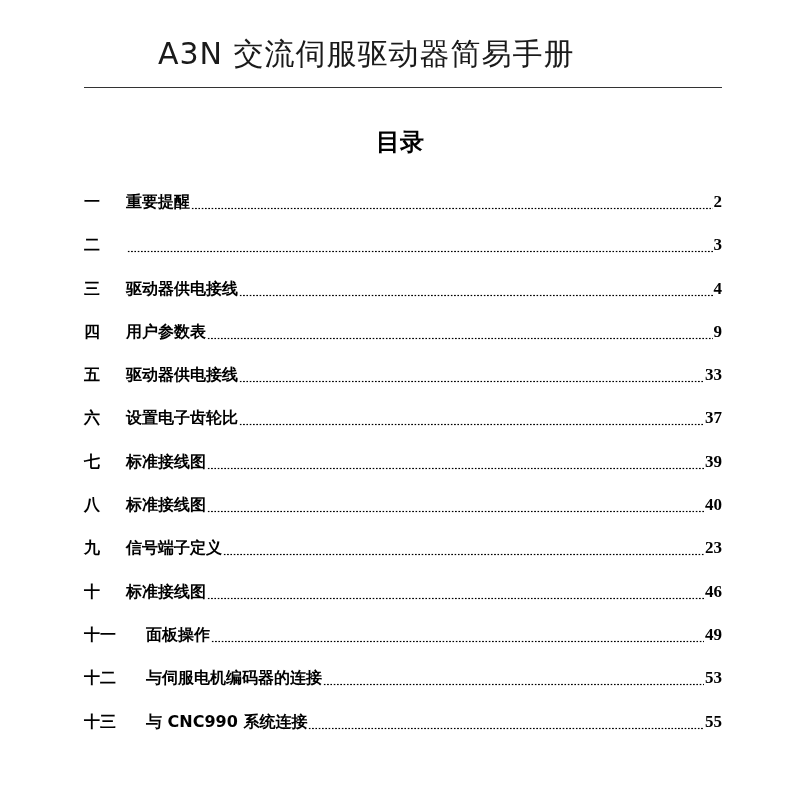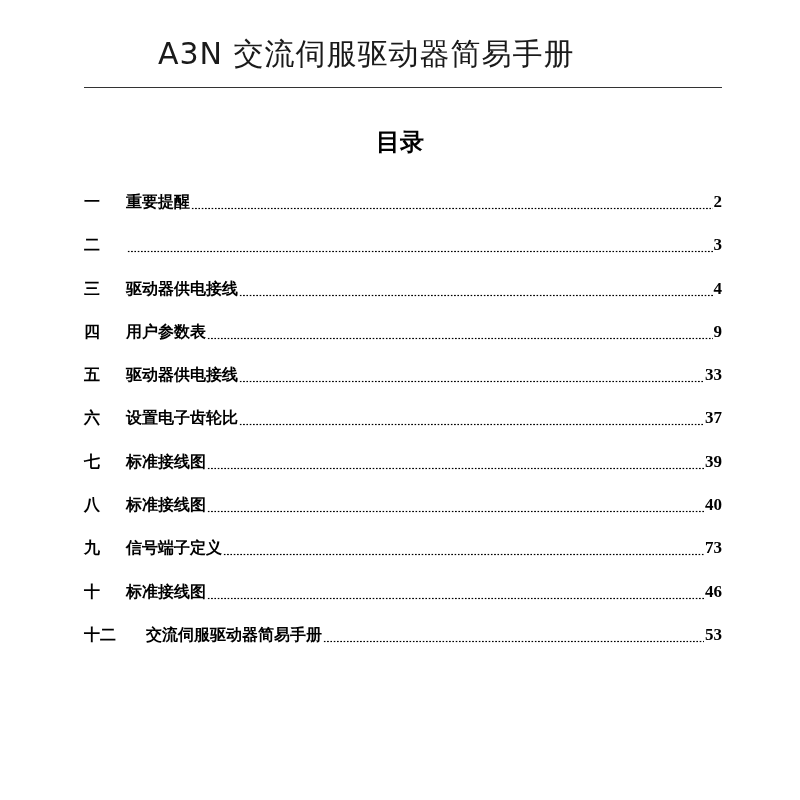--- a/index.html
+++ b/index.html
@@ -89,27 +89,39 @@
   <div class="toc-row">
     <span class="toc-num w1">八</span>
     <span class="toc-label">标准接线图</span>
     <span class="toc-dots"></span>
     <span class="toc-page">40</span>
   </div>
   <div class="toc-row">
     <span class="toc-num w1">九</span>
     <span class="toc-label">信号端子定义</span>
     <span class="toc-dots"></span>
-    <span class="toc-page">73</span>
+    <span class="toc-page">23</span>
   </div>
   <div class="toc-row">
     <span class="toc-num w1">十</span>
     <span class="toc-label">标准接线图</span>
     <span class="toc-dots"></span>
     <span class="toc-page">46</span>
   </div>
   <div class="toc-row">
+    <span class="toc-num w2">十一</span>
+    <span class="toc-label">面板操作</span>
+    <span class="toc-dots"></span>
+    <span class="toc-page">49</span>
+  </div>
+  <div class="toc-row">
     <span class="toc-num w2">十二</span>
-    <span class="toc-label">交流伺服驱动器简易手册</span>
+    <span class="toc-label">与伺服电机编码器的连接</span>
     <span class="toc-dots"></span>
     <span class="toc-page">53</span>
+  </div>
+  <div class="toc-row">
+    <span class="toc-num w2">十三</span>
+    <span class="toc-label">与 CNC990 系统连接</span>
+    <span class="toc-dots"></span>
+    <span class="toc-page">55</span>
   </div>
 </div>
 
 </body></html>

